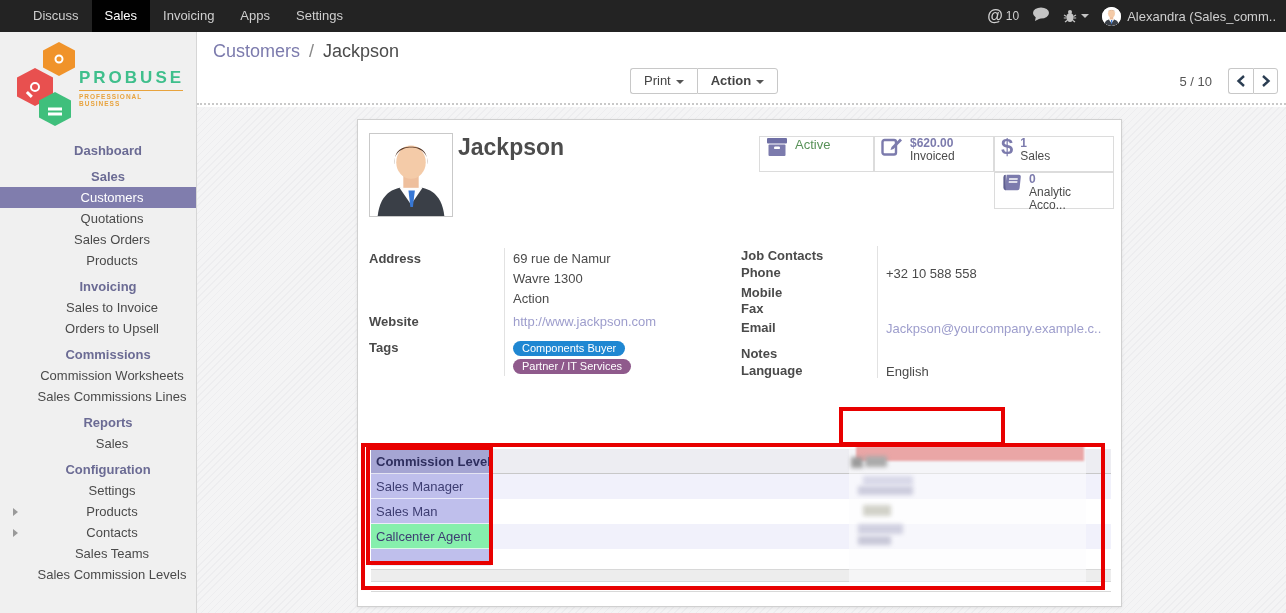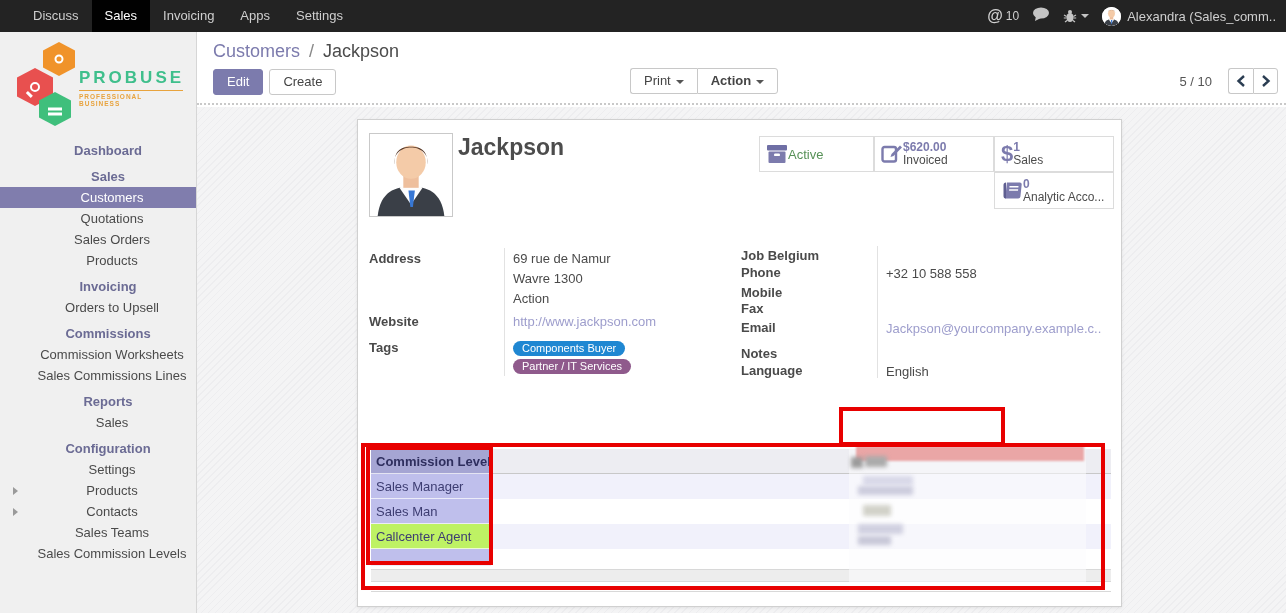--- a/index.html
+++ b/index.html
@@ -64,21 +64,21 @@
 
   
   .content { position:absolute; left:0; top:75px; width:1089px; height:506px;
              background-color:#f4f4f5;
              background-image:repeating-linear-gradient(135deg, rgba(150,150,165,0.07) 0 1px, transparent 1px 5px); }
   .sheet { position:absolute; left:160px; top:12px; width:765px; height:488px; background:#fff; border:1px solid #d0d0d0; box-shadow:0 1px 3px rgba(0,0,0,0.08); }
 
   .avatar-box { position:absolute; left:11px; top:13px; width:84px; height:84px; border:1px solid #c9c9c9; background:#fff; }
   .rec-title { position:absolute; left:100px; top:14px; font-size:23px; font-weight:bold; color:#4c4c4c; }
 
-  .statbtn { position:absolute; background:#fff; border:1px solid #dcdcdc; display:flex; align-items:center; padding:0 6px; cursor:pointer; }
+  .statbtn { position:absolute; background:#fff; border:1px solid #dcdcdc; display:flex; padding:0 6px; gap:7px; cursor:pointer; }
   .statbtn .stack { display:flex; flex-direction:column; line-height:13px; }
   .stat-val { font-size:12px; font-weight:bold; color:#7c7bad; }
   .stat-lbl { font-size:12px; color:#4c4c4c; }
   .stat-green { font-size:13px; color:#579157; }
   .dollar-ic { font-size:22px; font-weight:bold; color:#7c7bad; line-height:20px; }
 
   .flabel { position:absolute; font-size:13px; font-weight:bold; color:#4a4a4a; width:130px; }
   .fval { position:absolute; font-size:13px; color:#4a4a4a; }
   .flink { position:absolute; font-size:13px; color:#9d9dcc; cursor:pointer; }
   .vdiv { position:absolute; width:1px; background:#e2e2e2; }
@@ -98,21 +98,21 @@
   .r2 { top:379px; height:25px; background:#ffffff; }
   .r3 { top:404px; height:25px; background:#f1f1fb; }
   .r4 { top:429px; height:19px; background:#ffffff; }
   .tfoot-row { top:449px; height:13px; background:#ededed; border-top:1px solid #d8d8d8; border-bottom:1px solid #d8d8d8; }
   .tbottom-line { top:471px; height:1px; background:#d8d8d8; }
 
   .ccell { position:absolute; left:13px; width:120px; font-size:13px; padding-left:5px; border-bottom:1px solid rgba(255,255,255,0.7); }
   .chead { top:329px; height:25px; line-height:25px; background:#a5a5d3; font-weight:bold; color:#2e2e5e; }
   .cc1 { top:354px; height:25px; line-height:25px; background:#bfbfec; color:#3d3d72; }
   .cc2 { top:379px; height:25px; line-height:25px; background:#bfbfec; color:#3d3d72; }
-  .cc3 { top:404px; height:25px; line-height:25px; background:#bef264; color:#3d3d72; }
+  .cc3 { top:404px; height:25px; line-height:25px; background:#86efac; color:#3d3d72; }
   .cc4 { top:429px; height:17px; background:#bfbfec; }
 
   
   .censor { position:absolute; left:491px; top:326px; width:237px; height:136px; background:rgba(252,252,253,0.55); }
   .pinkbar { position:absolute; left:498px; top:326px; width:228px; height:15px; background:#eaa6a6; filter:blur(1px); }
   .blurblock { position:absolute; filter:blur(2px); border-radius:1px; }
 
   
   .redbox { position:absolute; border:4px solid #e80000; pointer-events:none; }
   .redbox.table-box { left:3px; top:323px; width:744px; height:147px; z-index:8; }
@@ -189,20 +189,21 @@
     <div class="logo-sub">PROFESSIONAL BUSINESS</div>
   </div>
   <nav class="snav">
     <div class="snav-heading">Dashboard</div>
     <div class="snav-heading">Sales</div>
     <div class="snav-item selected">Customers</div>
     <div class="snav-item">Quotations</div>
     <div class="snav-item">Sales Orders</div>
     <div class="snav-item">Products</div>
     <div class="snav-heading">Invoicing</div>
+    <div class="snav-item">Sales to Invoice</div>
     <div class="snav-item">Orders to Upsell</div>
     <div class="snav-heading">Commissions</div>
     <div class="snav-item">Commission Worksheets</div>
     <div class="snav-item">Sales Commissions Lines</div>
     <div class="snav-heading">Reports</div>
     <div class="snav-item">Sales</div>
     <div class="snav-heading">Configuration</div>
     <div class="snav-item">Settings</div>
     <div class="snav-item"><span class="tri"></span><span>Products</span></div>
     <div class="snav-item"><span class="tri"></span><span>Contacts</span></div>
@@ -212,24 +213,20 @@
 </aside>
 
 <div class="main">
 
   <div class="cpanel">
     <div class="breadcrumb">
       <span class="bc-link">Customers</span>
       <span class="bc-sep">/</span>
       <span class="bc-current">Jackpson</span>
     </div>
-    <div class="cp-btns">
-      <button class="btn primary">Edit</button>
-      <button class="btn">Create</button>
-    </div>
     <div class="cp-dd">
       <button class="btn"><span>Print</span><span class="dd-caret"></span></button>
       <button class="btn"><span>Action</span><span class="dd-caret"></span></button>
     </div>
     <div class="pager">
       <span class="pager-text">5 / 10</span>
       <span class="pager-btns">
         <span class="pager-btn">
           <svg width="10" height="12" viewBox="0 0 10 12">
               <path d="M8 1 L2.5 6 L8 11" stroke="#2b3d52" stroke-width="2.4" fill="none"></path>
@@ -299,21 +296,21 @@
       <span class="vdiv" style="left:146px; top:128px; height:128px;"></span>
       <span class="fval" style="left:155px; top:131px;">69 rue de Namur</span>
       <span class="fval" style="left:155px; top:151px;">Wavre 1300</span>
       <span class="fval" style="left:155px; top:171px;">Action</span>
       <span class="flabel" style="left:11px; top:194px;">Website</span>
       <span class="flink" style="left:155px; top:194px;">http://www.jackpson.com</span>
       <span class="flabel" style="left:11px; top:220px;">Tags</span>
       <span class="tag blue" style="left:155px; top:221px;">Components Buyer</span>
       <span class="tag purple" style="left:155px; top:239px;">Partner / IT Services</span>
 
-      <span class="flabel" style="left:383px; top:128px;">Job Belgium</span>
+      <span class="flabel" style="left:383px; top:128px;">Job Contacts</span>
       <span class="vdiv" style="left:519px; top:126px; height:132px;"></span>
       <span class="flabel" style="left:383px; top:145px;">Phone</span>
       <span class="fval" style="left:528px; top:146px;">+32 10 588 558</span>
       <span class="flabel" style="left:383px; top:165px;">Mobile</span>
       <span class="flabel" style="left:383px; top:181px;">Fax</span>
       <span class="flabel" style="left:383px; top:200px;">Email</span>
       <span class="flink" style="left:528px; top:201px;">Jackpson@yourcompany.example.c..</span>
       <span class="flabel" style="left:383px; top:226px;">Notes</span>
       <span class="flabel" style="left:383px; top:243px;">Language</span>
       <span class="fval" style="left:528px; top:244px;">English</span>

